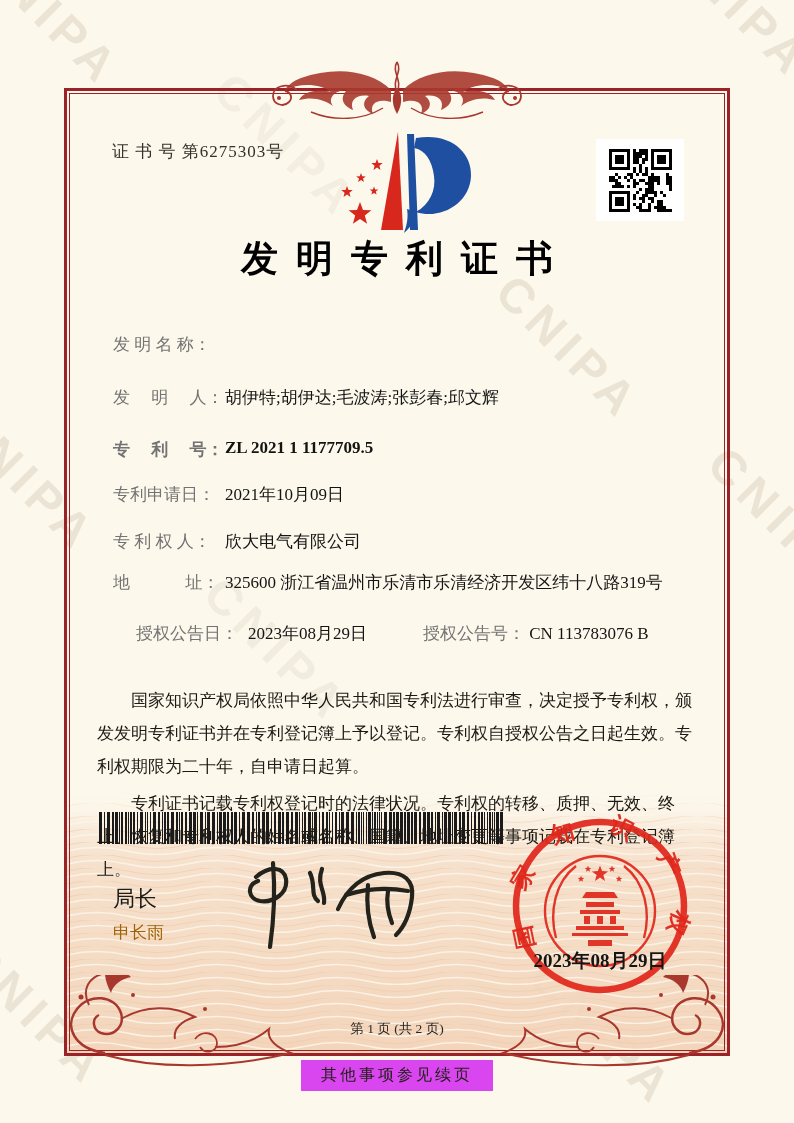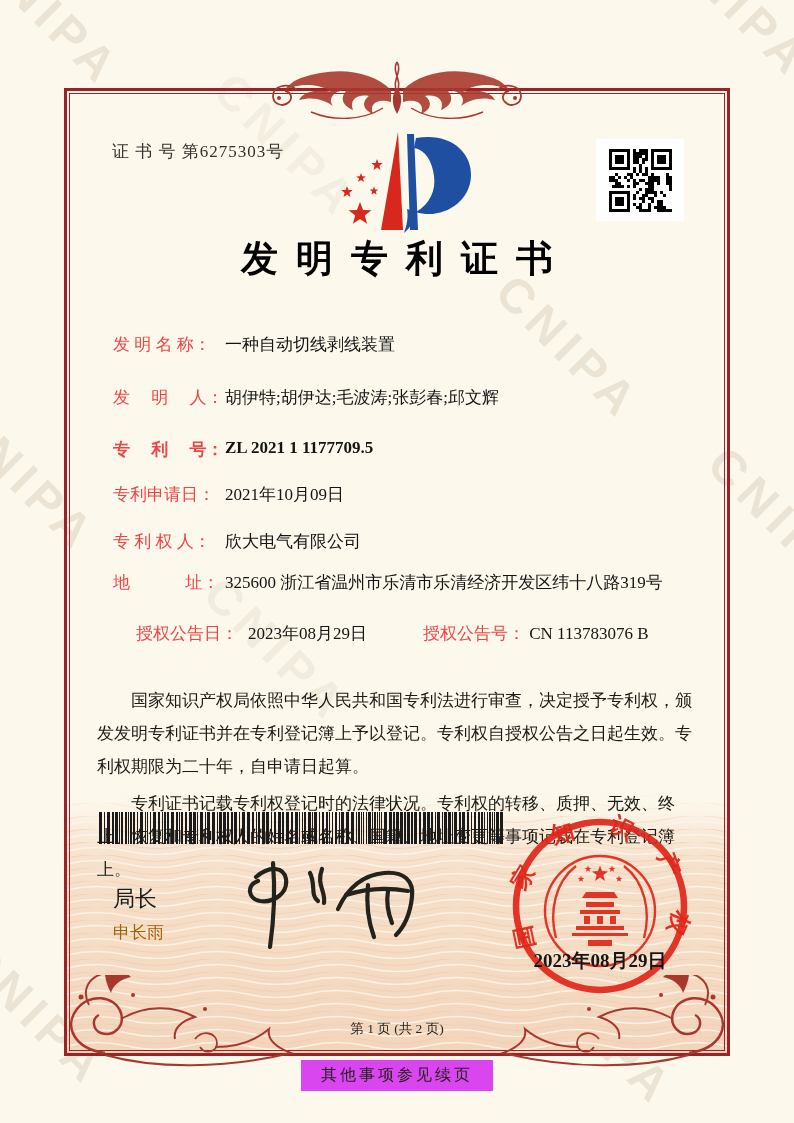--- a/index.html
+++ b/index.html
@@ -19,21 +19,21 @@
   
   .cert-no{position:absolute;left:112px;top:140px;z-index:6;font-size:17px;color:#33312c;letter-spacing:1px;}
   .logo{position:absolute;left:328px;top:128px;width:146px;height:110px;z-index:6;}
   .qr-box{position:absolute;left:596px;top:139px;width:88px;height:82px;background:#ffffff;
           z-index:6;display:flex;align-items:center;justify-content:center;}
   .title{position:absolute;left:66px;right:66px;top:234px;z-index:6;text-align:center;
          font-size:37px;font-weight:bold;letter-spacing:18px;text-indent:18px;color:#000;}
   
   .fields{position:absolute;left:113px;top:333px;width:592px;z-index:6;font-size:17px;}
   .frow{position:absolute;left:0;display:flex;align-items:flex-start;width:592px;}
-  .flabel{flex:none;width:112px;color:#ef4444;}
+  .flabel{flex:none;width:112px;color:#737373;}
   .fvalue{color:#141414;}
   .addr-value{width:462px;line-height:23px;}
   .grant-col{display:flex;margin-left:23px;}
   .grant-left{width:287px;flex:none;display:flex;}
   
   .body-text{position:absolute;left:97px;top:652px;width:608px;z-index:6;font-size:17px;line-height:33px;color:#1b1913;margin-top:32px;}
   .body-text p{margin:0;text-indent:2em;}
   .body-text p + p{margin-top:4px;}
   .barcode{position:absolute;left:99px;top:812px;width:410px;height:32px;z-index:6;}
   
@@ -373,21 +373,20 @@
         <rect x="60" y="39" width="3" height="3" fill="#000"></rect>
         <rect x="60" y="60" width="3" height="3" fill="#000"></rect>
       </svg>
   </div>
 
   <div class="title">发明专利证书</div>
 
   <div class="fields">
     <div class="frow" style="top:0;">
       <span class="flabel">发 明 名 称：</span>
-      <span class="fvalue">一种自动切线剥线装置</span>
     </div>
     <div class="frow" style="top:53px;">
       <span class="flabel">发　 明　 人：</span>
       <span class="fvalue">胡伊特;胡伊达;毛波涛;张彭春;邱文辉</span>
     </div>
     <div class="frow" style="top:105px;font-weight:bold;">
       <span class="flabel">专　 利　 号：</span>
       <span class="fvalue">ZL 2021 1 1177709.5</span>
     </div>
     <div class="frow" style="top:150px;">

